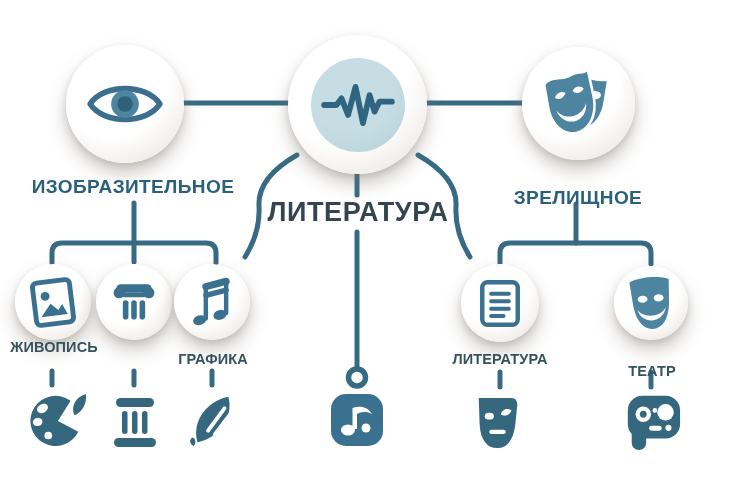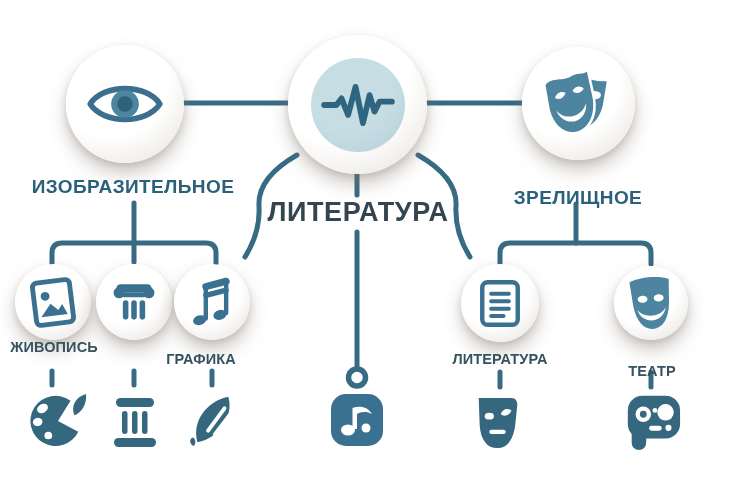--- a/index.html
+++ b/index.html
@@ -158,21 +158,21 @@
       <g transform="rotate(-5 29 32)" fill="#4d85a1">
         <path d="M7,7 C18,2 40,2 51,7 L49,34 C47,52 39,61 29,61 C19,61 11,52 9,34 Z"></path>
         <ellipse cx="20" cy="27" rx="5.5" ry="4" fill="#fff"></ellipse>
         <ellipse cx="38" cy="27" rx="5.5" ry="4" fill="#fff"></ellipse>
         <path d="M13,38 C19,49 39,49 45,38 C41,56 17,56 13,38 Z" fill="#fff"></path>
       </g>
     </svg>
   </div>
 
   <div class="lbl small" style="left:2px;top:339px;width:104px;">ЖИВОПИСЬ</div>
-  <div class="lbl small" style="left:149px;top:351px;width:104px;">ГРАФИКА</div>
+  <div class="lbl small" style="left:161px;top:351px;width:104px;">ГРАФИКА</div>
   <div class="lbl small" style="left:444px;top:351px;width:112px;">ЛИТЕРАТУРА</div>
   <div class="lbl small" style="left:600px;top:351px;width:104px;margin-top:12px;">ТЕАТР</div>
 
   <svg class="deticon" style="left:26px;top:392px;" width="62" height="58" viewBox="0 0 64 60">
     <g fill="currentColor">
       <path d="M46,9 A26,26 0 1 0 54,41 L33,30 Z"></path>
       <path d="M50,24 C46,15 51,5 62,2 C63,12 58,21 50,24 Z"></path>
     </g>
     <ellipse cx="17" cy="17" rx="6" ry="4.5" transform="rotate(-30 17 17)" fill="#fff"></ellipse>
     <ellipse cx="12" cy="31" rx="5" ry="4.2" transform="rotate(-10 12 31)" fill="#fff"></ellipse>

